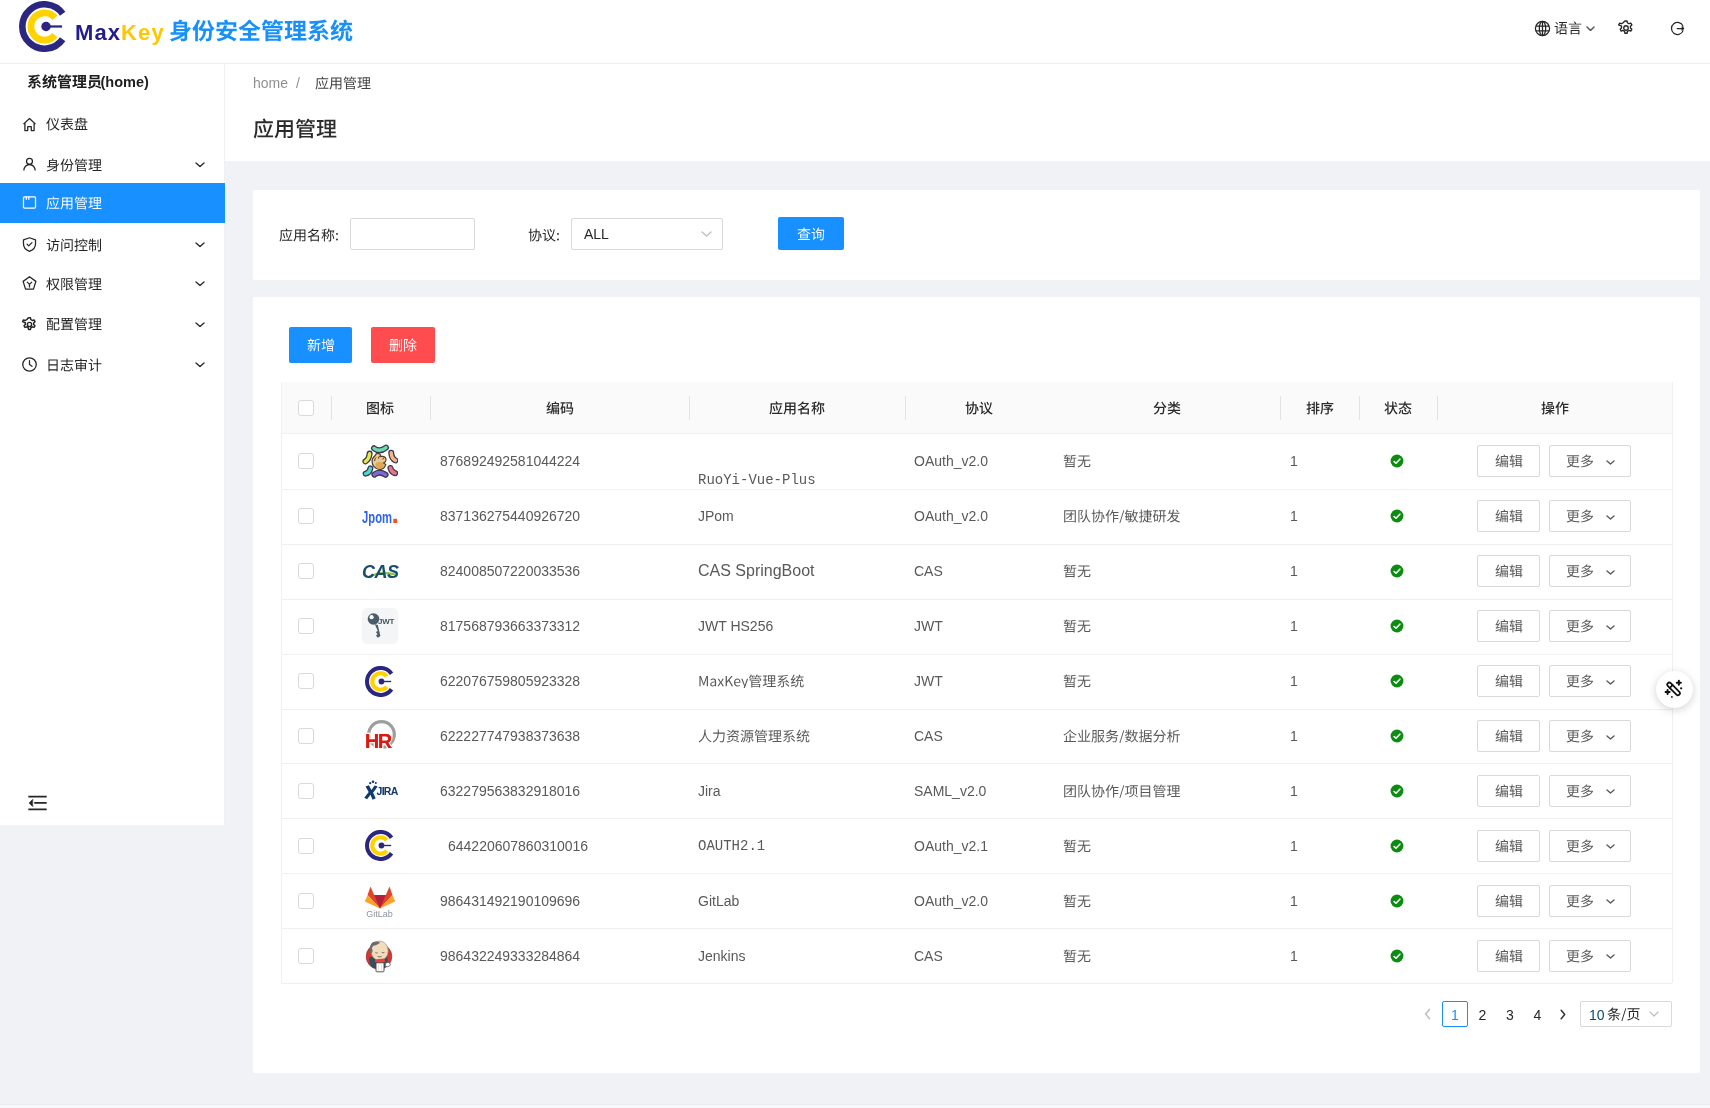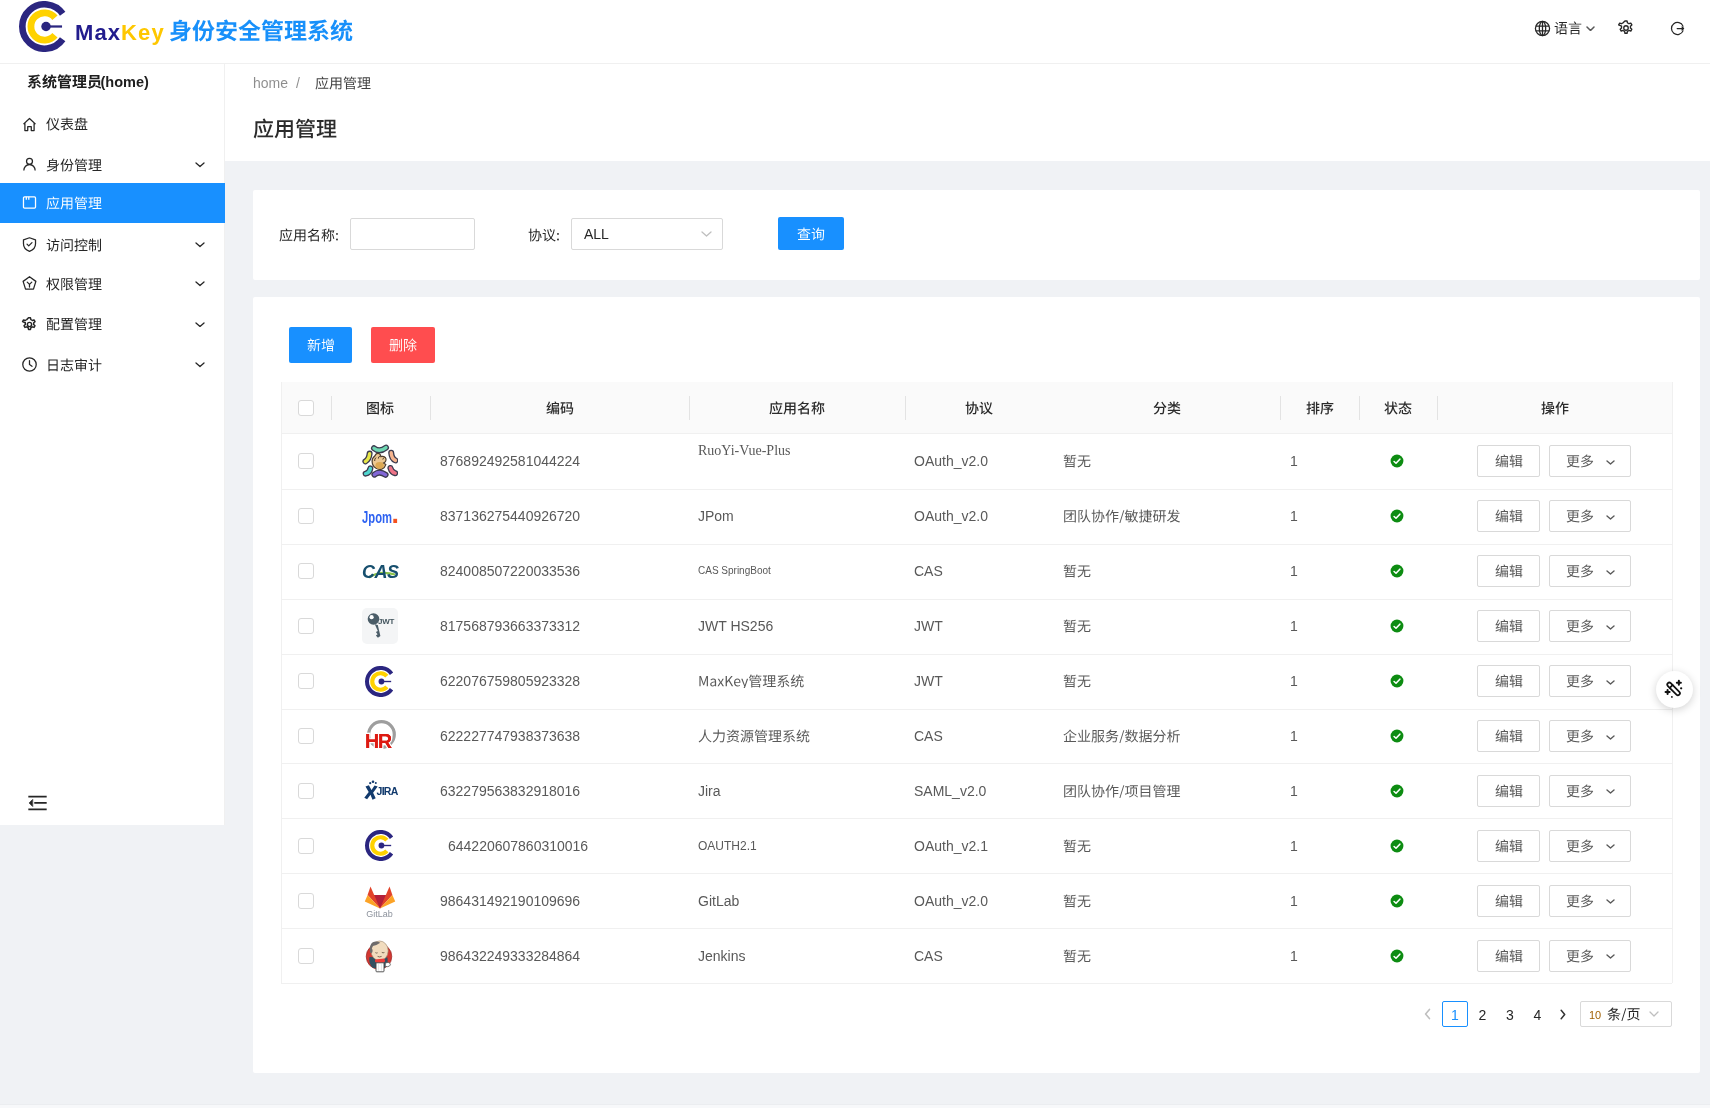--- a/index.html
+++ b/index.html
@@ -405,21 +405,21 @@
       <path d="M8.4 25.4 Q7.6 29.8 3.6 30.6" stroke="#4fd6cf" stroke-width="3.4" fill="none" stroke-linecap="round"></path>
 <path d="M28.4 25 Q29.6 29.4 33.2 30.2" stroke="#3b3b4f" stroke-width="6" fill="none" stroke-linecap="round"></path>
       <path d="M28.4 25 Q29.6 29.4 33.2 30.2" stroke="#ee7387" stroke-width="3.4" fill="none" stroke-linecap="round"></path>
 <path d="M12.4 31.6 Q17.5 27.4 23.6 31.8" stroke="#3b3b4f" stroke-width="6" fill="none" stroke-linecap="round"></path>
       <path d="M12.4 31.6 Q17.5 27.4 23.6 31.8" stroke="#8267d7" stroke-width="3.4" fill="none" stroke-linecap="round"></path>
 <path d="M12.6 13.2 q-2.6 1.8-2.5 5.3 q.2 4.4 3.6 6.6 q3.3 2.2 6.4.8 q2.9-1.3 3.7-4.3 l-2.3-1.5 q1.7-.7 2.3-2.2 q.7-1.8-.4-3.3 q-1.1-1.5-3-1.3 l-1.6.3 q.2-1.9-1.4-2.8 q-1.8-.9-3.4.3 z" fill="#ecc893" stroke="#4a3b2c" stroke-width="1.2"></path>
 <path d="M14 14.6 q-1.6 1.3-1.3 3.4 M18.2 12.8 q-1.9.8-1.9 2.8 M22.6 14.4 q-1.6.5-1.8 2.1" fill="none" stroke="#4a3b2c" stroke-width="1"></path>
 <ellipse cx="17.6" cy="22.4" rx="4.2" ry="3.4" fill="#dca853"></ellipse>
 </svg>
     <div style="position:absolute;left:440px;top:454.4px;font-family:'Liberation Sans',sans-serif;font-size:14px;line-height:14px;color:#595959">876892492581044224</div>
-    <div style="position:absolute;left:698px;top:444px;font-family:Liberation Serif, serif;font-size:14px;line-height:14px;color:#595959">RuoYi-Vue-Plus</div>
+    <div style="position:absolute;left:698px;top:473px;font-family:Liberation Mono, monospace;font-size:14px;line-height:14px;color:#595959">RuoYi-Vue-Plus</div>
     <div style="position:absolute;left:914px;top:454.4px;font-family:'Liberation Sans',sans-serif;font-size:14px;line-height:14px;color:#595959">OAuth_v2.0</div>
     <svg style="position:absolute;left:1063.0px;top:454.4px;" width="28.0" height="14" viewBox="0 0 2000 1000">
       <g fill="#595959" transform="translate(0,880) scale(1,-1)">
         <use href="#r6682" x="0"></use>
         <use href="#r65e0" x="1000"></use>
       </g>
     </svg>
     <div style="position:absolute;left:1290px;top:454.4px;font-family:'Liberation Sans',sans-serif;font-size:14px;line-height:14px;color:#595959">1</div>
     <svg style="position:absolute;left:1390.0px;top:454.4px" width="14" height="14" viewBox="0 0 24 24">
 <circle cx="12" cy="12" r="11" fill="#0D8C12"></circle>
@@ -488,21 +488,21 @@
       <path d="M1 1 L4.5 4 L8 1"></path>
     </svg>
     <div style="position:absolute;left:280.5px;top:598.7px;width:1391.5px;height:1px;background:#f0f0f0"></div>
     <div style="position:absolute;left:298.0px;top:563.2px;width:16px;height:16px;background:#fff;border:1px solid #d9d9d9;border-radius:3px;box-sizing:border-box"></div>
     <div style="position:absolute;left:362px;top:553.2px;width:36px;height:36px">
 <svg width="37" height="36" viewBox="0 0 37 36">
 <path d="M7 24.5 q11-7.5 26-3" fill="none" stroke="#8bc34a" stroke-width="2.2"></path>
 <text x="0" y="25" font-family="Liberation Sans, sans-serif" font-weight="bold" font-style="italic" font-size="18" letter-spacing="-0.5" fill="#174f6e">CAS</text>
 </svg></div>
     <div style="position:absolute;left:440px;top:564.2px;font-family:'Liberation Sans',sans-serif;font-size:14px;line-height:14px;color:#595959">824008507220033536</div>
-    <div style="position:absolute;left:698px;top:564.2px;font-family:'Liberation Sans',sans-serif;font-size:10px;line-height:14px;color:#595959">CAS SpringBoot</div>
+    <div style="position:absolute;left:698px;top:564.2px;font-family:'Liberation Sans',sans-serif;font-size:16px;line-height:14px;color:#595959">CAS SpringBoot</div>
     <div style="position:absolute;left:914px;top:564.2px;font-family:'Liberation Sans',sans-serif;font-size:14px;line-height:14px;color:#595959">CAS</div>
     <svg style="position:absolute;left:1063.0px;top:564.2px;" width="28.0" height="14" viewBox="0 0 2000 1000">
       <g fill="#595959" transform="translate(0,880) scale(1,-1)">
         <use href="#r6682" x="0"></use>
         <use href="#r65e0" x="1000"></use>
       </g>
     </svg>
     <div style="position:absolute;left:1290px;top:564.2px;font-family:'Liberation Sans',sans-serif;font-size:14px;line-height:14px;color:#595959">1</div>
     <svg style="position:absolute;left:1390.0px;top:564.2px" width="14" height="14" viewBox="0 0 24 24">
 <circle cx="12" cy="12" r="11" fill="#0D8C12"></circle>
@@ -728,21 +728,21 @@
     <div style="position:absolute;left:298.0px;top:837.8px;width:16px;height:16px;background:#fff;border:1px solid #d9d9d9;border-radius:3px;box-sizing:border-box"></div>
     <svg style="position:absolute;left:364.5px;top:830.25px" width="31" height="31" viewBox="0 0 100 100">
 <g fill="none">
 <path d="M85.6 25 A43.5 43.5 0 1 0 85.6 75" stroke="#2B2680" stroke-width="13"></path>
 <path d="M70.5 32.8 A26.7 26.7 0 1 0 70.5 67.2" stroke="#FFD200" stroke-width="13.4"></path>
 </g>
 <circle cx="53" cy="50" r="9.3" fill="#2B2680"></circle>
 <rect x="53" y="47.8" width="31.4" height="4.4" fill="#2B2680"></rect>
 </svg>
     <div style="position:absolute;left:448px;top:838.8px;font-family:'Liberation Sans',sans-serif;font-size:14px;line-height:14px;color:#595959">644220607860310016</div>
-    <div style="position:absolute;left:698px;top:838.8px;font-family:Liberation Sans, sans-serif;font-size:12px;line-height:14px;color:#595959">OAUTH2.1</div>
+    <div style="position:absolute;left:698px;top:838.8px;font-family:Liberation Mono, monospace;font-size:14px;line-height:14px;color:#595959">OAUTH2.1</div>
     <div style="position:absolute;left:914px;top:838.8px;font-family:'Liberation Sans',sans-serif;font-size:14px;line-height:14px;color:#595959">OAuth_v2.1</div>
     <svg style="position:absolute;left:1063.0px;top:838.8px;" width="28.0" height="14" viewBox="0 0 2000 1000">
       <g fill="#595959" transform="translate(0,880) scale(1,-1)">
         <use href="#r6682" x="0"></use>
         <use href="#r65e0" x="1000"></use>
       </g>
     </svg>
     <div style="position:absolute;left:1290px;top:838.8px;font-family:'Liberation Sans',sans-serif;font-size:14px;line-height:14px;color:#595959">1</div>
     <svg style="position:absolute;left:1390.0px;top:838.8px" width="14" height="14" viewBox="0 0 24 24">
 <circle cx="12" cy="12" r="11" fill="#0D8C12"></circle>
@@ -859,21 +859,21 @@
     </svg>
     <div style="position:absolute;left:1442px;top:1001px;width:26px;height:26px;background:#fff;border:1px solid #1890ff;border-radius:2px;box-sizing:border-box"></div>
     <div style="position:absolute;left:1442px;top:1008px;width:26px;text-align:center;font-family:'Liberation Sans',sans-serif;font-size:14px;line-height:14px;color:#1890ff">1</div>
     <div style="position:absolute;left:1469.5px;top:1008px;width:26px;text-align:center;font-family:'Liberation Sans',sans-serif;font-size:14px;line-height:14px;color:#262626">2</div>
     <div style="position:absolute;left:1497px;top:1008px;width:26px;text-align:center;font-family:'Liberation Sans',sans-serif;font-size:14px;line-height:14px;color:#262626">3</div>
     <div style="position:absolute;left:1524.5px;top:1008px;width:26px;text-align:center;font-family:'Liberation Sans',sans-serif;font-size:14px;line-height:14px;color:#262626">4</div>
     <svg style="position:absolute;left:1557.0px;top:1008.5px" width="11" height="11" viewBox="0 0 11 11" fill="none" stroke="#333" stroke-width="1.5" stroke-linecap="round" stroke-linejoin="round">
       <path d="M4.18 1.3199999999999998 L7.699999999999999 5.5 L4.18 9.68"></path>
     </svg>
     <div style="position:absolute;left:1580px;top:1001px;width:92px;height:26px;background:#fff;border:1px solid #d9d9d9;border-radius:2px;box-sizing:border-box"></div>
-    <div style="position:absolute;left:1589px;top:1008px;font-family:'Liberation Sans',sans-serif;font-size:11px;line-height:14px;color:#a16207">10</div>
+    <div style="position:absolute;left:1589px;top:1008px;font-family:'Liberation Sans',sans-serif;font-size:14px;line-height:14px;color:#0c4a6e">10</div>
     <svg style="position:absolute;left:1607.0px;top:1007.0px;" width="33.5" height="14" viewBox="0 0 2392 1000">
       <g fill="#262626" transform="translate(0,880) scale(1,-1)">
         <use href="#r6761" x="0"></use>
         <use href="#r2f" x="1000"></use>
         <use href="#r9875" x="1392"></use>
       </g>
     </svg>
     <svg style="position:absolute;left:1648.5px;top:1011.0px" width="10" height="6" viewBox="0 0 10 6" fill="none" stroke="#bfbfbf" stroke-width="1.3" stroke-linecap="round" stroke-linejoin="round">
       <path d="M1 1 L5.0 5 L9 1"></path>
     </svg>

